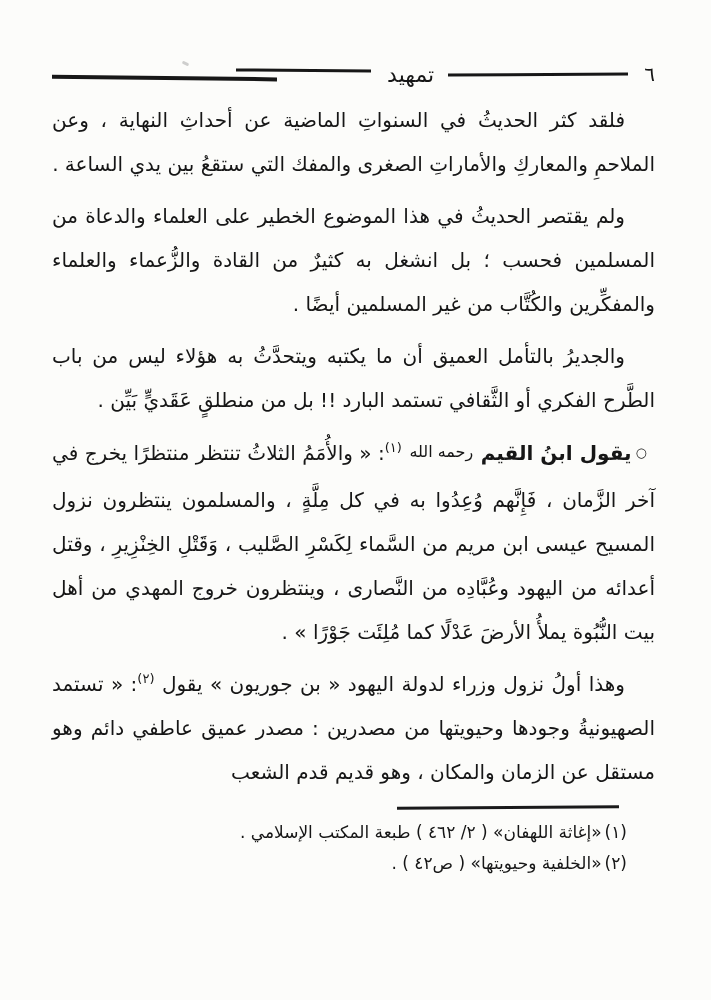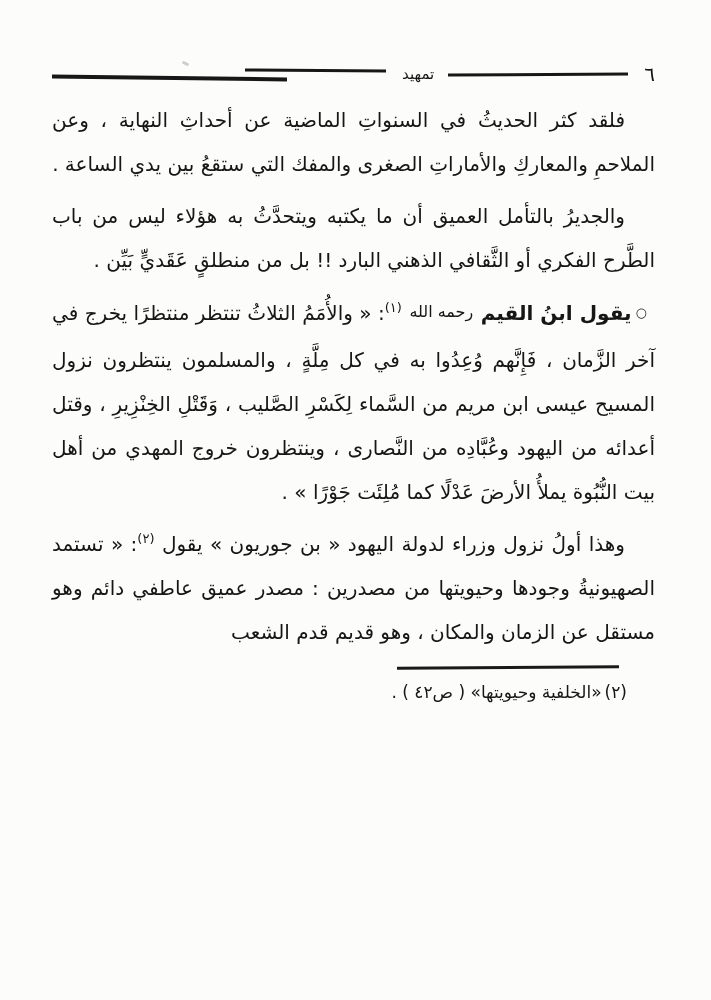--- a/index.html
+++ b/index.html
@@ -15,21 +15,21 @@
     overflow:hidden;
     direction:rtl;
   }
   
   .page-header{
     display:flex;align-items:center;gap:10px;
     height:32px;font-size:20px;
   }
   .pagenum{flex:0 0 auto;font-size:20px;padding-left:6px;}
   .rule-right{flex:0 0 180px;height:3px;background:#171717;transform:rotate(-0.3deg);}
-  .running-title{flex:0 0 auto;font-size:15px;padding:0 4px;}
+  .running-title{flex:0 0 auto;font-size:22px;padding:0 4px;}
   .rule-left{flex:1 1 auto;position:relative;height:16px;}
   .rule-left .stroke-a{position:absolute;top:3px;right:2px;width:42%;height:3px;background:#171717;transform:rotate(0.5deg);}
   .rule-left .stroke-b{position:absolute;top:10px;left:0;width:70%;height:3.5px;background:#171717;transform:rotate(0.7deg);}
   .speck{position:absolute;left:182px;top:62px;width:7px;height:3px;background:rgba(0,0,0,0.18);transform:rotate(25deg);border-radius:2px;}
   
   .section-heading{
     margin:12px 34px 0 0;
     font-size:22px;font-weight:bold;
     line-height:32px;
   }
@@ -65,28 +65,30 @@
     <span class="running-title">تمهيد</span>
     <span class="rule-left">
       <i class="stroke-a"></i>
       <i class="stroke-b"></i>
     </span>
   </div>
 
 
   <p class="body-p">فلقد كثر الحديثُ في السنواتِ الماضية عن أحداثِ النهاية ، وعن الملاحمِ والمعاركِ والأماراتِ الصغرى والمفك التي ستقعُ بين يدي الساعة .</p>
 
+  <p class="body-p">ولم يقتصر الحديثُ في هذا الموضوع الخطير على العلماء والدعاة من المسلمين فحسب ؛ بل انشغل به كثيرٌ من القادة والزُّعماء والعلماء والمفكِّرين والكُتَّاب من غير المسلمين أيضًا .</p>
 
-  <p class="body-p">والجديرُ بالتأمل العميق أن ما يكتبه ويتحدَّثُ به هؤلاء ليس من باب الطَّرح الفكري أو الثَّقافي الذهني البارد !! بل من منطلقٍ عَقَديٍّ بَيِّن .</p>
+  <p class="body-p">والجديرُ بالتأمل العميق أن ما يكتبه ويتحدَّثُ به هؤلاء ليس من باب الطَّرح الفكري أو الثَّقافي تستمد البارد !! بل من منطلقٍ عَقَديٍّ بَيِّن .</p>
 
   <p class="body-p quote-p"><span class="bullet">○</span><span class="speaker">يقول ابنُ القيم</span>
     <span class="honorific">رحمه الله</span>
     <sup class="fnref">(١)</sup><span>: « والأُمَمُ الثلاثُ تنتظر منتظرًا يخرج في آخر الزَّمان ، فَإِنَّهم وُعِدُوا به في كل مِلَّةٍ ، والمسلمون ينتظرون نزول المسيح عيسى ابن مريم من السَّماء لِكَسْرِ الصَّليب ، وَقَتْلِ الخِنْزِيرِ ، وقتل أعدائه من اليهود وعُبَّادِه من النَّصارى ، وينتظرون خروج المهدي من أهل بيت النُّبُوة يملأُ الأرضَ عَدْلًا كما مُلِئَت جَوْرًا » .</span></p>
 
   <p class="body-p"><span>وهذا أولُ نزول وزراء لدولة اليهود « بن جوريون » يقول</span>
     <sup class="fnref">(٢)</sup><span>: « تستمد الصهيونيةُ وجودها وحيويتها من مصدرين : مصدر عميق عاطفي دائم وهو مستقل عن الزمان والمكان ، وهو قديم قدم الشعب</span></p>
 
   <div class="footnotes">
     <div class="fn-divider"></div>
+    <p class="fn"><span class="fn-num">(١)</span><span>«إغاثة اللهفان» ( ٢/ ٤٦٢ ) طبعة المكتب الإسلامي .</span></p>
     <p class="fn"><span class="fn-num">(٢)</span><span>«الخلفية وحيويتها» ( ص٤٢ ) .</span></p>
   </div>
 
 </div>
 
 </body></html>

